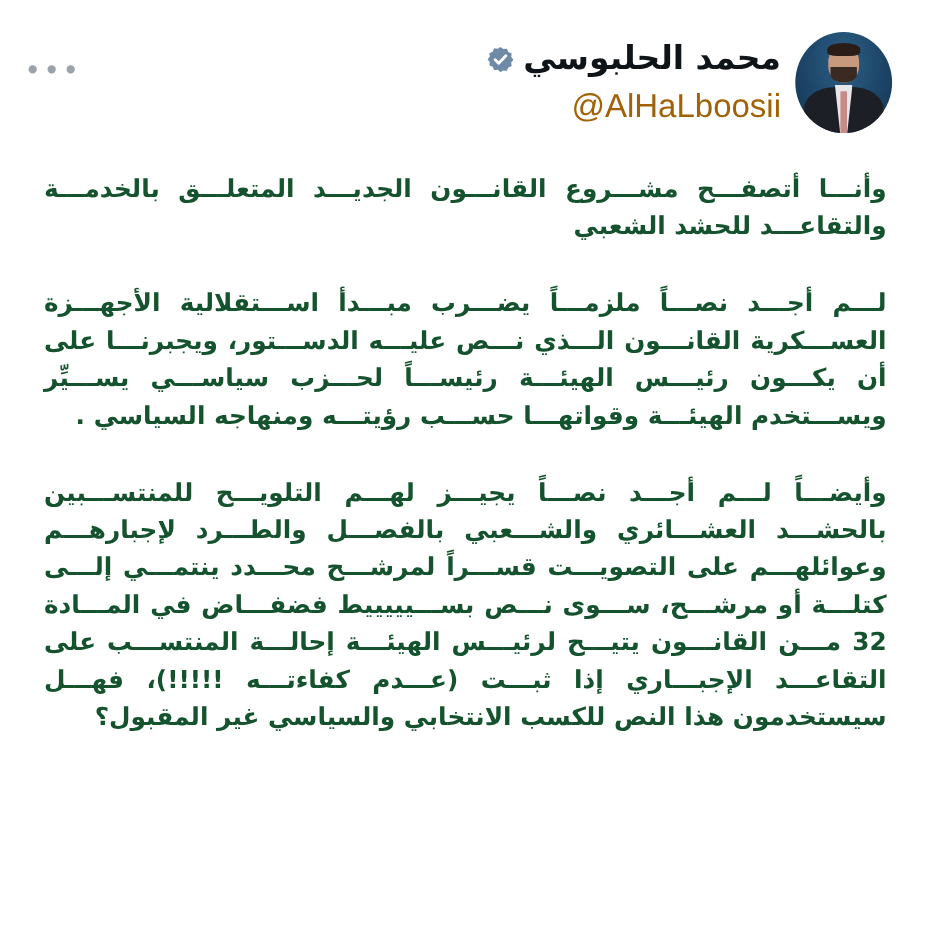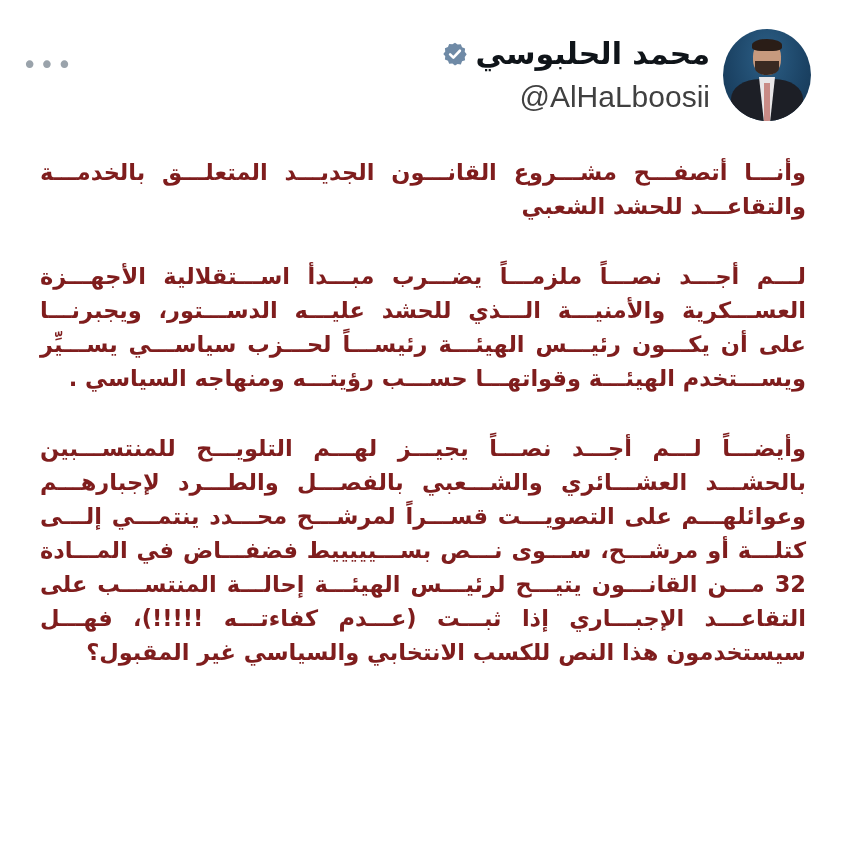--- a/index.html
+++ b/index.html
@@ -9,24 +9,24 @@
     background: radial-gradient(ellipse at 50% 30%, #2c5f86 0%, #1c4466 60%, #143552 100%); overflow:hidden; }
   .avatar .head { position:absolute; left:30px; top:12px; width:28px; height:34px; border-radius:45%; background:#c79a7e; }
   .avatar .hair { position:absolute; left:29px; top:10px; width:30px; height:12px; border-radius:50% 50% 30% 30%; background:#2a1d17; }
   .avatar .beard { position:absolute; left:32px; top:32px; width:24px; height:14px; border-radius:0 0 50% 50%; background:#3a2a22; }
   .avatar .suit { position:absolute; left:8px; top:50px; width:72px; height:50px; border-radius:40% 40% 0 0; background:#1d1f26; }
   .avatar .shirt { position:absolute; left:36px; top:48px; width:16px; height:44px; background:#e8e6e8; clip-path:polygon(0 0,100% 0,70% 100%,30% 100%); }
   .avatar .tie { position:absolute; left:41px; top:54px; width:6px; height:38px; background:#c98b86; }
   .name-row { position:absolute; right:135px; top:8px; display:flex; align-items:center; direction:rtl; }
   .name { font-size:30px; font-weight:bold; color:#0f1419; }
   .badge { width:26px; height:26px; margin-right:8px; }
-  .handle { position:absolute; right:135px; top:52px; font-family:"Liberation Sans", sans-serif; font-size:30px; color:#404040; }
+  .handle { position:absolute; right:135px; top:52px; font-family:"Liberation Sans", sans-serif; font-size:30px; color:#a16207; }
   .more { position:absolute; left:22px; top:22px; font-size:26px; color:#9aa3ab; letter-spacing:2px; cursor:pointer; }
   .body { position:absolute; top:155px; left:40px; width:766px; direction:rtl; text-align:justify; text-align-last:right; }
-  .para { font-size:22.5px; font-weight:bold; line-height:34px; margin:0 0 36px 0; color:#7f1d1d; }
+  .para { font-size:22.5px; font-weight:bold; line-height:34px; margin:0 0 36px 0; color:#14532d; }
 </style>
 </head>
 <body>
 
 <div class="header">
   <div class="more">•••</div>
 
   <div class="name-row">
     <span class="name">محمد الحلبوسي</span>
     <svg class="badge" viewBox="0 0 24 24">
@@ -41,15 +41,15 @@
     <div class="shirt"></div>
     <div class="tie"></div>
     <div class="head"></div>
     <div class="hair"></div>
     <div class="beard"></div>
   </div>
 </div>
 
 <div class="body">
   <p class="para">وأنـــا أتصفـــح مشـــروع القانـــون الجديـــد المتعلـــق بالخدمـــة والتقاعـــد للحشد الشعبي</p>
-  <p class="para">لـــم أجـــد نصـــاً ملزمـــاً يضـــرب مبـــدأ اســـتقلالية الأجهـــزة العســـكرية والأمنيـــة الـــذي للحشد عليـــه الدســـتور، ويجبرنـــا على أن يكـــون رئيـــس الهيئـــة رئيســـاً لحـــزب سياســـي يســـيِّر ويســـتخدم الهيئـــة وقواتهـــا حســـب رؤيتـــه ومنهاجه السياسي .</p>
+  <p class="para">لـــم أجـــد نصـــاً ملزمـــاً يضـــرب مبـــدأ اســـتقلالية الأجهـــزة العســـكرية القانـــون الـــذي نـــص عليـــه الدســـتور، ويجبرنـــا على أن يكـــون رئيـــس الهيئـــة رئيســـاً لحـــزب سياســـي يســـيِّر ويســـتخدم الهيئـــة وقواتهـــا حســـب رؤيتـــه ومنهاجه السياسي .</p>
   <p class="para">وأيضـــاً لـــم أجـــد نصـــاً يجيـــز لهـــم التلويـــح للمنتســـبين بالحشـــد العشـــائري والشـــعبي بالفصـــل والطـــرد لإجبارهـــم وعوائلهـــم على التصويـــت قســـراً لمرشـــح محـــدد ينتمـــي إلـــى كتلـــة أو مرشـــح، ســـوى نـــص بســـيييييط فضفـــاض في المـــادة 32 مـــن القانـــون يتيـــح لرئيـــس الهيئـــة إحالـــة المنتســـب على التقاعـــد الإجبـــاري إذا ثبـــت (عـــدم كفاءتـــه !!!!!)، فهـــل سيستخدمون هذا النص للكسب الانتخابي والسياسي غير المقبول؟</p>
 </div>
 
 </body></html>

